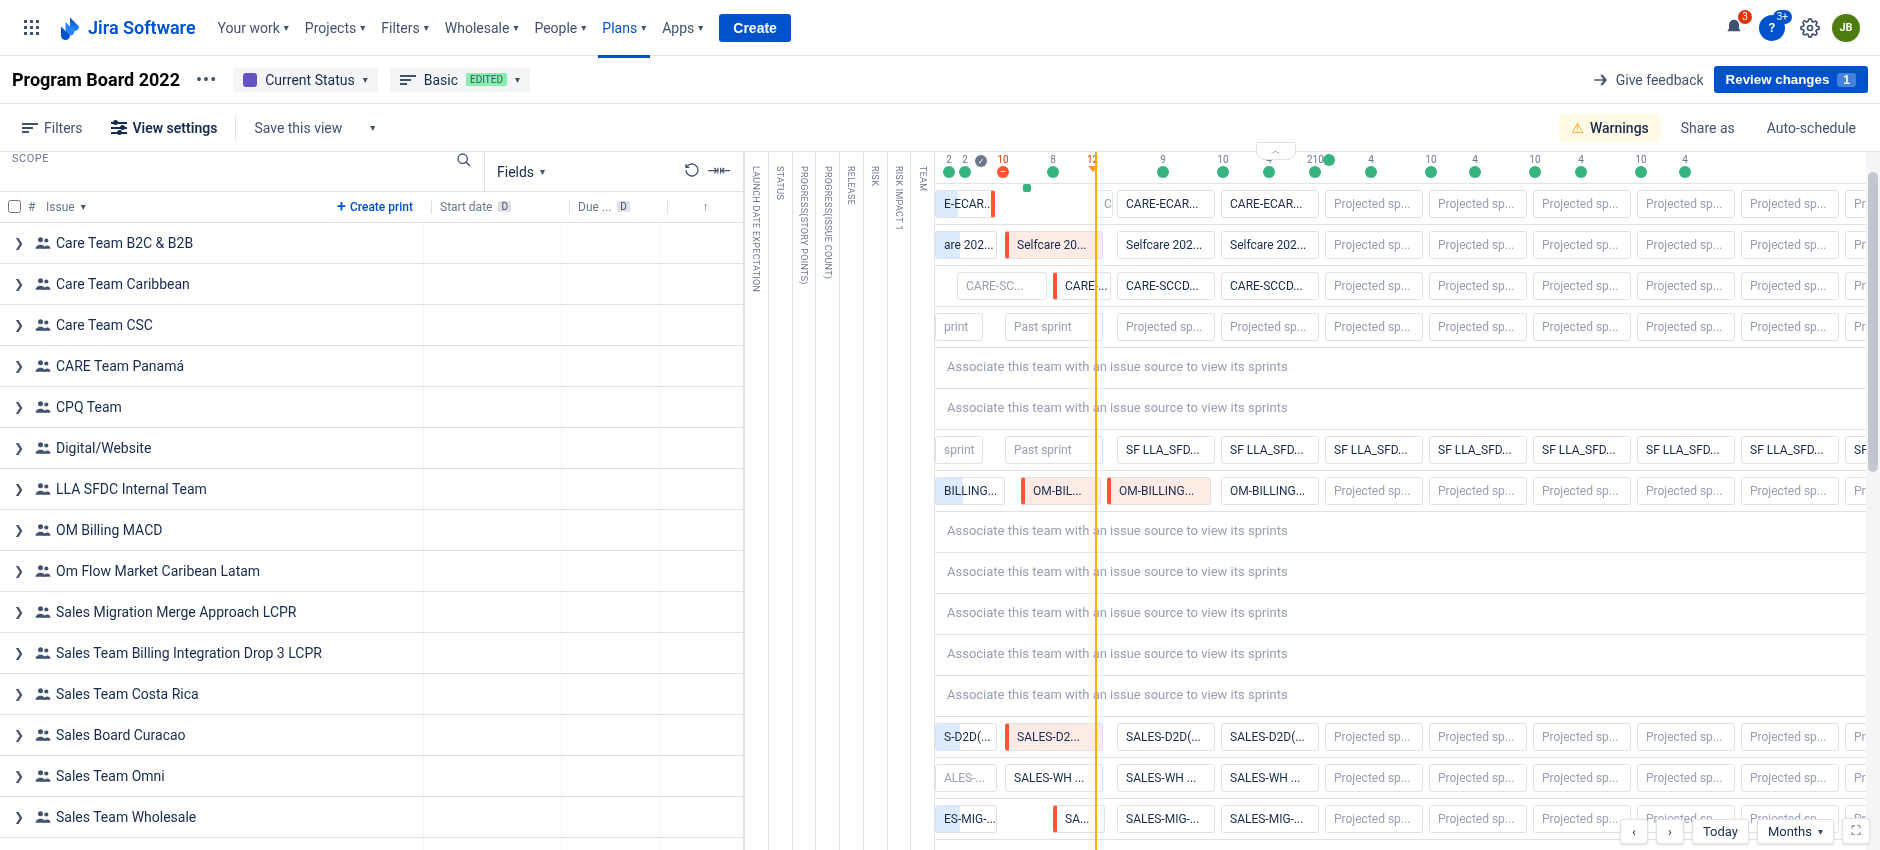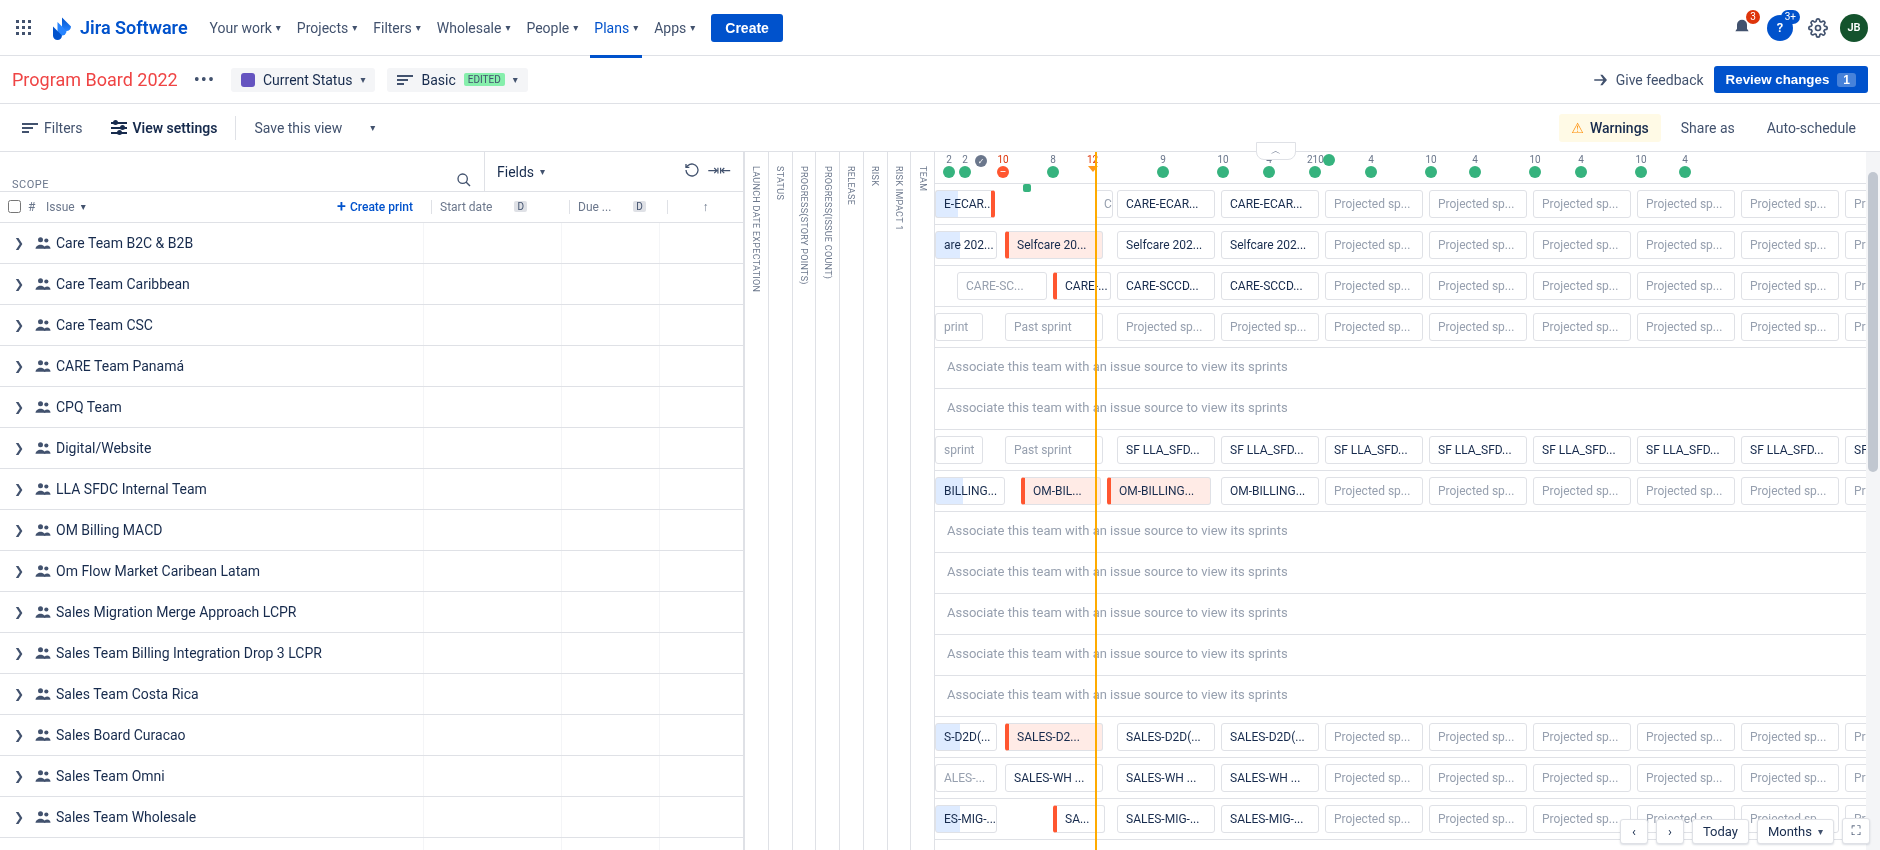--- a/index.html
+++ b/index.html
@@ -1,39 +1,39 @@
 <!DOCTYPE html>
 <html><head>
 <meta charset="utf-8">
 <style>
   * { box-sizing: border-box; margin:0; padding:0; }
   body { font-family: -apple-system, BlinkMacSystemFont, "Segoe UI", Roboto, Arial, sans-serif; font-size:14px; color:#172B4D; overflow:hidden; width:1880px; height:850px; background:#fff; }
   
-  .topnav { height:56px; border-bottom:1px solid #dfe1e6; display:flex; align-items:center; padding:0 12px; }
+  .topnav { height:56px; border-bottom:1px solid #dfe1e6; display:flex; align-items:center; padding:0 20px; }
   .topnav-left { display:flex; align-items:center; gap:8px; flex:1; }
   .app-switch { width:24px; height:24px; display:flex; align-items:center; justify-content:center; color:#42526E; cursor:pointer;}
   .logo { display:flex; align-items:center; gap:6px; color:#0052CC; font-weight:600; font-size:18px; cursor:pointer; padding:0 6px;}
   .logo svg{width:24px;height:24px;}
   .nav-item { padding:6px 8px; color:#42526E; font-size:14px; display:flex; align-items:center; gap:4px; cursor:pointer; border-radius:3px;}
   .nav-item.active { color:#0052CC; position:relative;}
   .nav-item.active::after { content:''; position:absolute; bottom:-16px; left:4px; right:4px; height:3px; background:#0052CC;}
   .chev { font-size:10px; color:#42526E;}
   .btn-primary { background:#0052CC; color:#fff; border:none; border-radius:3px; padding:6px 14px; font-weight:600; cursor:pointer; font-size:14px;}
   .topnav-right { display:flex; align-items:center; gap:6px;}
   .search-box { position:relative; }
   .search-box input { width:200px; height:32px; border:2px solid #dfe1e6; border-radius:4px; padding:0 8px 0 30px; font-size:14px; background:#fff;}
   .search-box .sicn{position:absolute; left:8px; top:8px; color:#6B778C;}
   .icon-btn { width:32px; height:32px; display:flex; align-items:center; justify-content:center; color:#42526E; cursor:pointer; border-radius:50%; position:relative;}
   .badge-red { position:absolute; top:-2px; right:-2px; background:#DE350B; color:#fff; font-size:10px; border-radius:8px; padding:0 4px; line-height:14px; min-width:14px; text-align:center;}
   .badge-blue { position:absolute; top:-2px; right:-4px; background:#0052CC; color:#fff; font-size:10px; border-radius:8px; padding:0 4px; line-height:14px;}
-  .avatar { width:28px; height:28px; border-radius:50%; background:#14532d; color:#fff; display:flex; align-items:center; justify-content:center; font-size:11px; font-weight:600; cursor:pointer;}
+  .avatar { width:28px; height:28px; border-radius:50%; background:#4d7c0f; color:#fff; display:flex; align-items:center; justify-content:center; font-size:11px; font-weight:600; cursor:pointer;}
   .help-circle{width:26px;height:26px;border-radius:50%;background:#0052CC;color:#fff;display:flex;align-items:center;justify-content:center;font-size:13px;font-weight:600;}
   
   .subhead { height:48px; border-bottom:1px solid #dfe1e6; display:flex; align-items:center; padding:0 12px; gap:12px;}
-  .plan-title { font-size:18px; font-weight:400; color:#ef4444;}
+  .plan-title { font-size:18px; font-weight:700; color:#000000;}
   .dots{color:#42526E; cursor:pointer; font-size:18px; letter-spacing:1px; padding:4px;}
   .pill { background:#f4f5f7; border-radius:3px; padding:4px 10px; display:flex; align-items:center; gap:8px; cursor:pointer;}
   .pill .sq{width:14px;height:14px;background:#6554C0;border-radius:3px;}
   .subhead-right{display:flex; align-items:center; gap:10px; margin-left:auto;}
   .feedback{display:flex;align-items:center;gap:6px;color:#42526E;cursor:pointer;font-size:14px;}
   .review-btn{background:#0052CC;color:#fff;border:none;border-radius:3px;padding:6px 12px;font-weight:600;cursor:pointer;display:flex;align-items:center;gap:8px;}
   .review-btn .cnt{background:rgba(255,255,255,0.28);border-radius:3px;padding:0 6px;font-size:12px;}
   .barsicn{display:inline-flex;flex-direction:column;gap:2px;}
   .barsicn span{display:block;width:16px;height:2px;background:currentColor;}
   .barsicn span:nth-child(1){width:16px;} .barsicn span:nth-child(2){width:11px;} .barsicn span:nth-child(3){width:7px;}
@@ -42,32 +42,32 @@
   .tool-btn{display:flex;align-items:center;gap:6px;padding:6px 10px;border-radius:3px;cursor:pointer;color:#42526E;font-size:14px;}
   .tool-btn.bold{font-weight:600;color:#172B4D;}
   .vbar{width:1px;height:24px;background:#dfe1e6;}
   .toolbar-right{display:flex;align-items:center;gap:8px;margin-left:auto;}
   .warn-btn{background:#FFFAE6;color:#172B4D;padding:6px 12px;border-radius:3px;display:flex;align-items:center;gap:6px;cursor:pointer;font-weight:500;}
   .warn-btn .tri{color:#FF8B00;}
   .ghost-btn{background:transparent;color:#42526E;padding:6px 12px;border-radius:3px;cursor:pointer;}
   
   .main{display:flex;position:relative;height:calc(100% - 152px);}
   .leftpane{width:745px;border-right:2px solid #dfe1e6;display:flex;flex-direction:column;flex-shrink:0;}
-  .scope-head{height:40px;display:flex;align-items:flex-end;padding:0 12px;font-size:11px;color:#6B778C;border-bottom:1px solid #dfe1e6;letter-spacing:0.5px;}
+  .scope-head{height:40px;display:flex;align-items:flex-start;padding:0 12px;font-size:11px;color:#6B778C;border-bottom:1px solid #dfe1e6;letter-spacing:0.5px;}
   .scope-head .sch{margin-left:auto;color:#42526E;cursor:pointer;}
   .fields-head{height:40px;border-bottom:1px solid #dfe1e6;display:flex;align-items:center;padding:0 12px;}
   .fields-head .fbtn{display:flex;align-items:center;gap:6px;cursor:pointer;color:#172B4D;font-size:14px;}
   .fields-head .hicns{margin-left:auto;display:flex;gap:8px;color:#42526E;}
   .colhead{height:32px;border-bottom:1px solid #dfe1e6;display:flex;align-items:center;font-size:12px;color:#6B778C;}
   .colhead .c-check{width:28px;display:flex;justify-content:center;}
   .colhead .c-check input{cursor:pointer;}
   .colhead .c-hash{width:18px;}
   .colhead .c-issue{flex:1;display:flex;align-items:center;gap:6px;}
   .colhead .c-create{color:#0052CC;cursor:pointer;font-weight:500;display:flex;align-items:center;gap:4px; padding-right:18px;}
-  .colhead .c-date{width:138px;border-left:1px solid #dfe1e6;padding:0 8px;display:flex;align-items:center;gap:22px;}
+  .colhead .c-date{width:138px;border-left:1px solid #dfe1e6;padding:0 8px;display:flex;align-items:center;gap:6px;}
   .colhead .dchip{background:#dfe1e6;border-radius:2px;font-size:10px;padding:0 3px;color:#42526E;}
   .colhead .c-arrow{width:76px;border-left:1px solid #dfe1e6;display:flex;align-items:center;justify-content:center;}
   
   .rows{overflow:hidden;}
   .row{height:41px;border-bottom:1px solid #dfe1e6;display:flex;align-items:center;padding:0 8px;}
   .row .exp{width:22px;color:#42526E;cursor:pointer;font-size:12px;display:flex;justify-content:center;}
   .row .ticon{width:26px;color:#42526E;display:flex;justify-content:center;}
   .row .rlabel{flex:1;color:#172B4D;font-size:14px;}
   .row .rcol{width:138px;border-left:1px solid #f4f5f7;height:100%;}
   .row .rcol2{width:76px;border-left:1px solid #f4f5f7;height:100%;}

